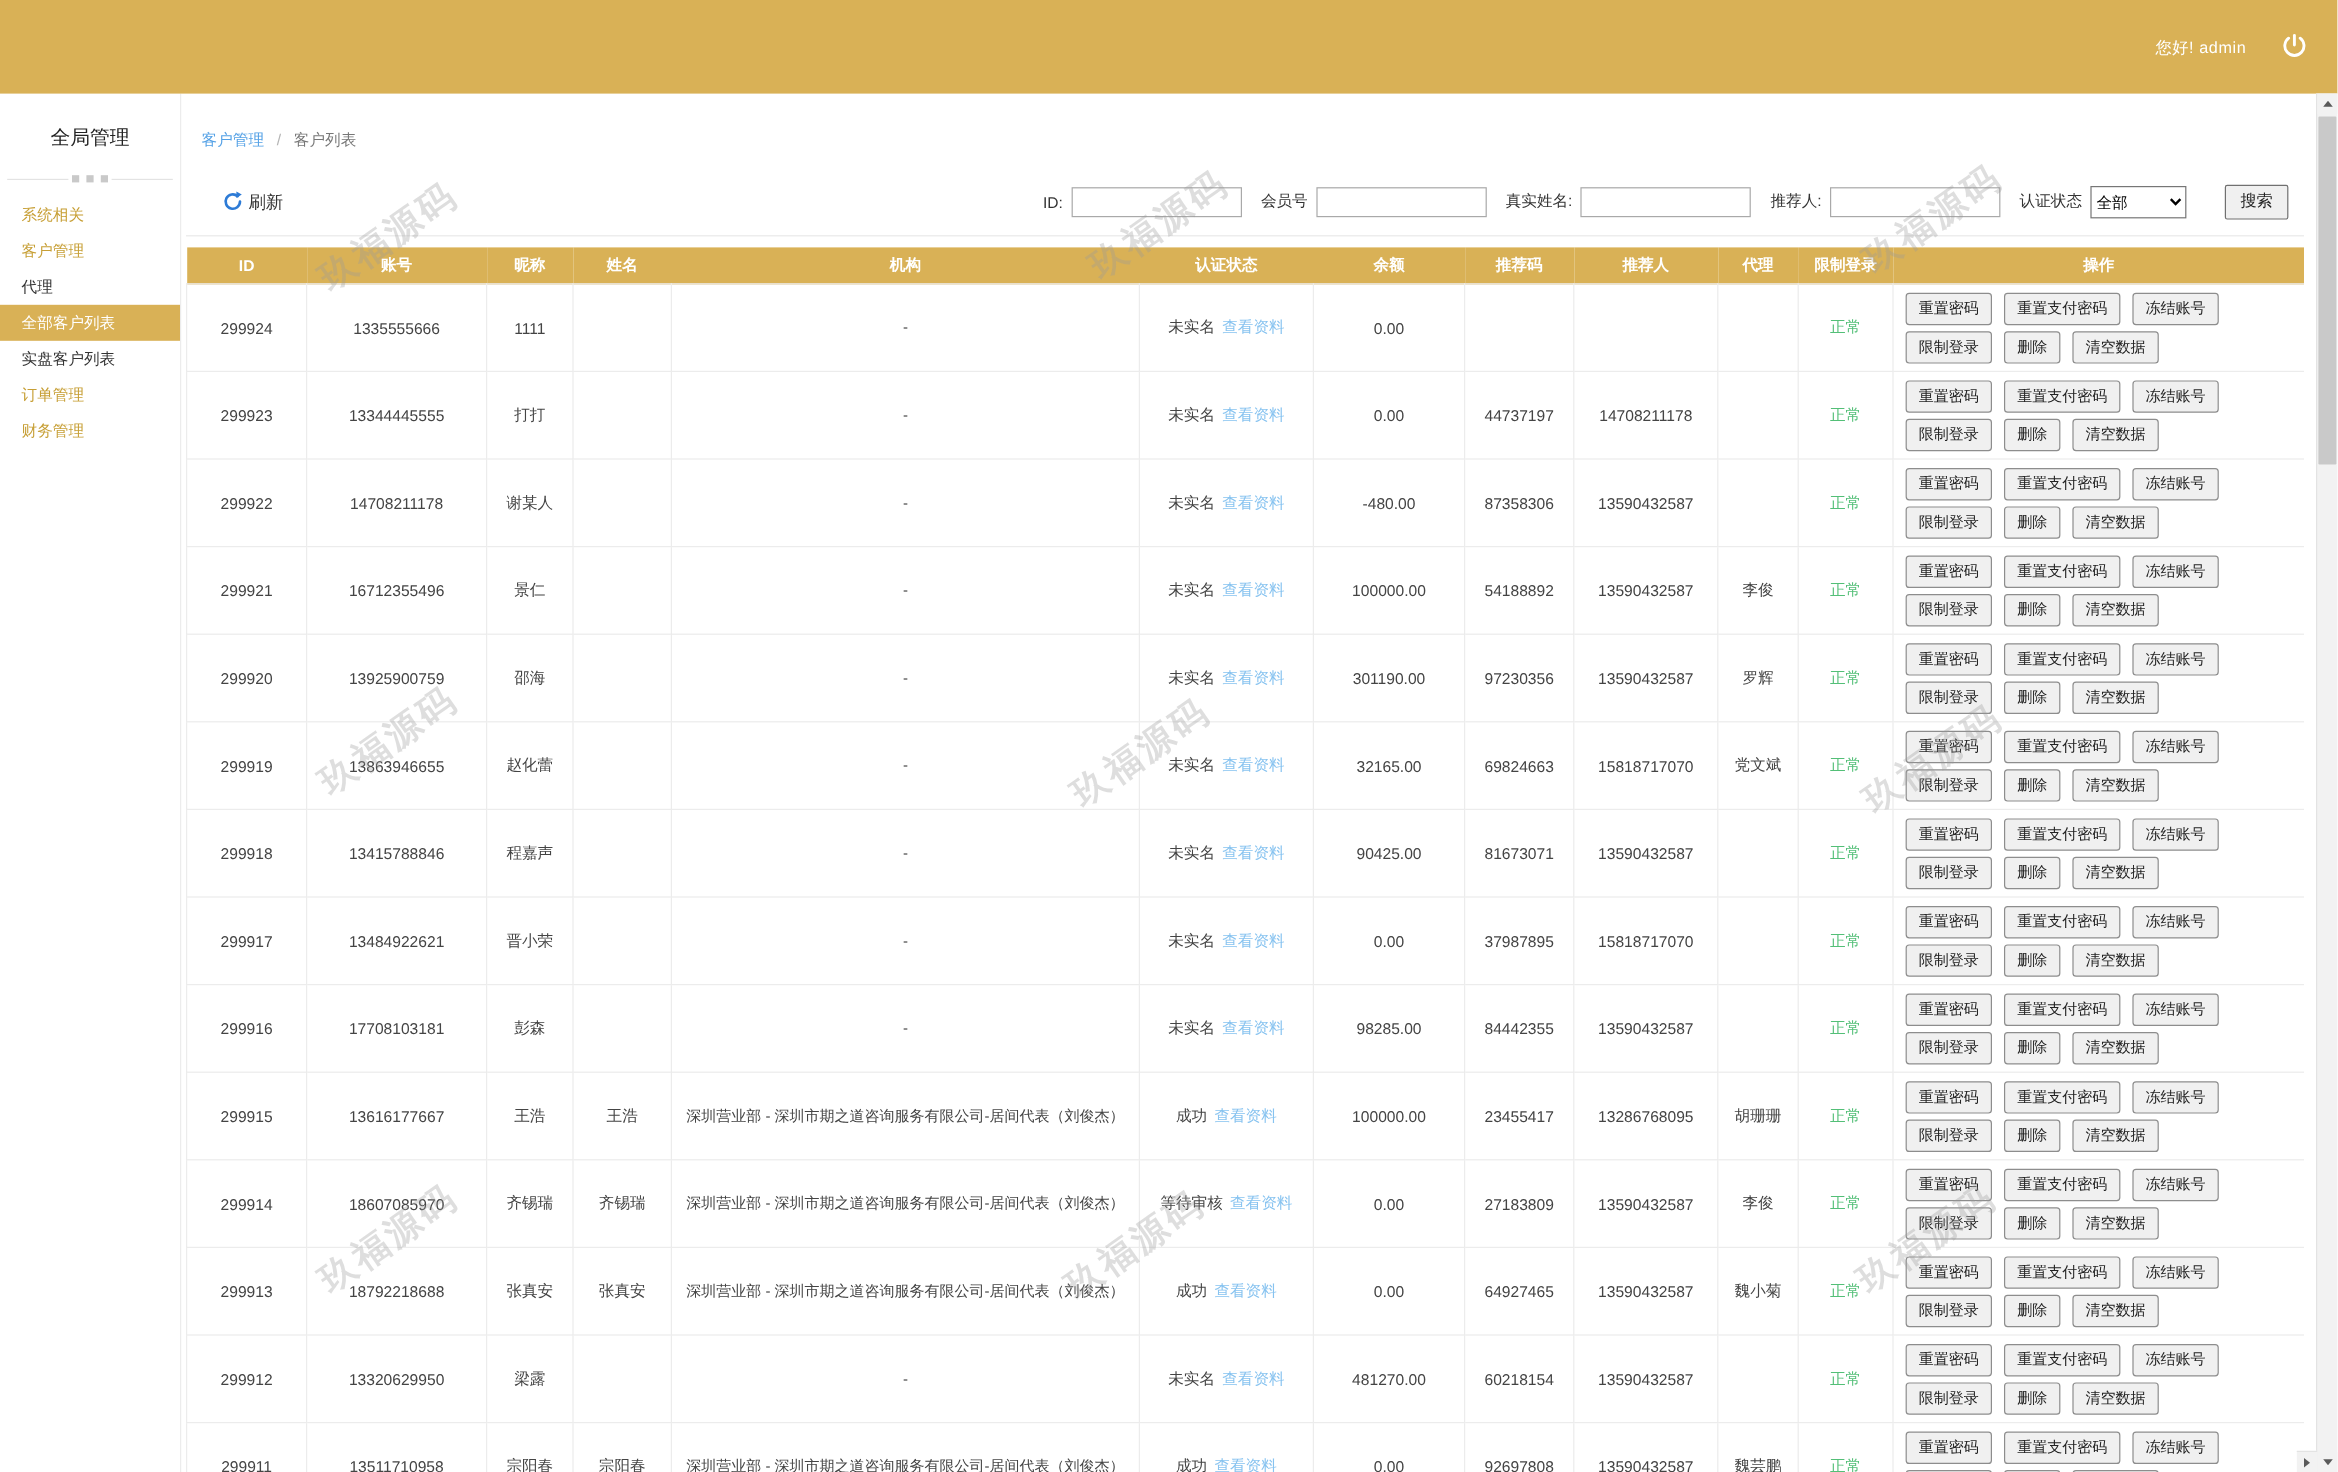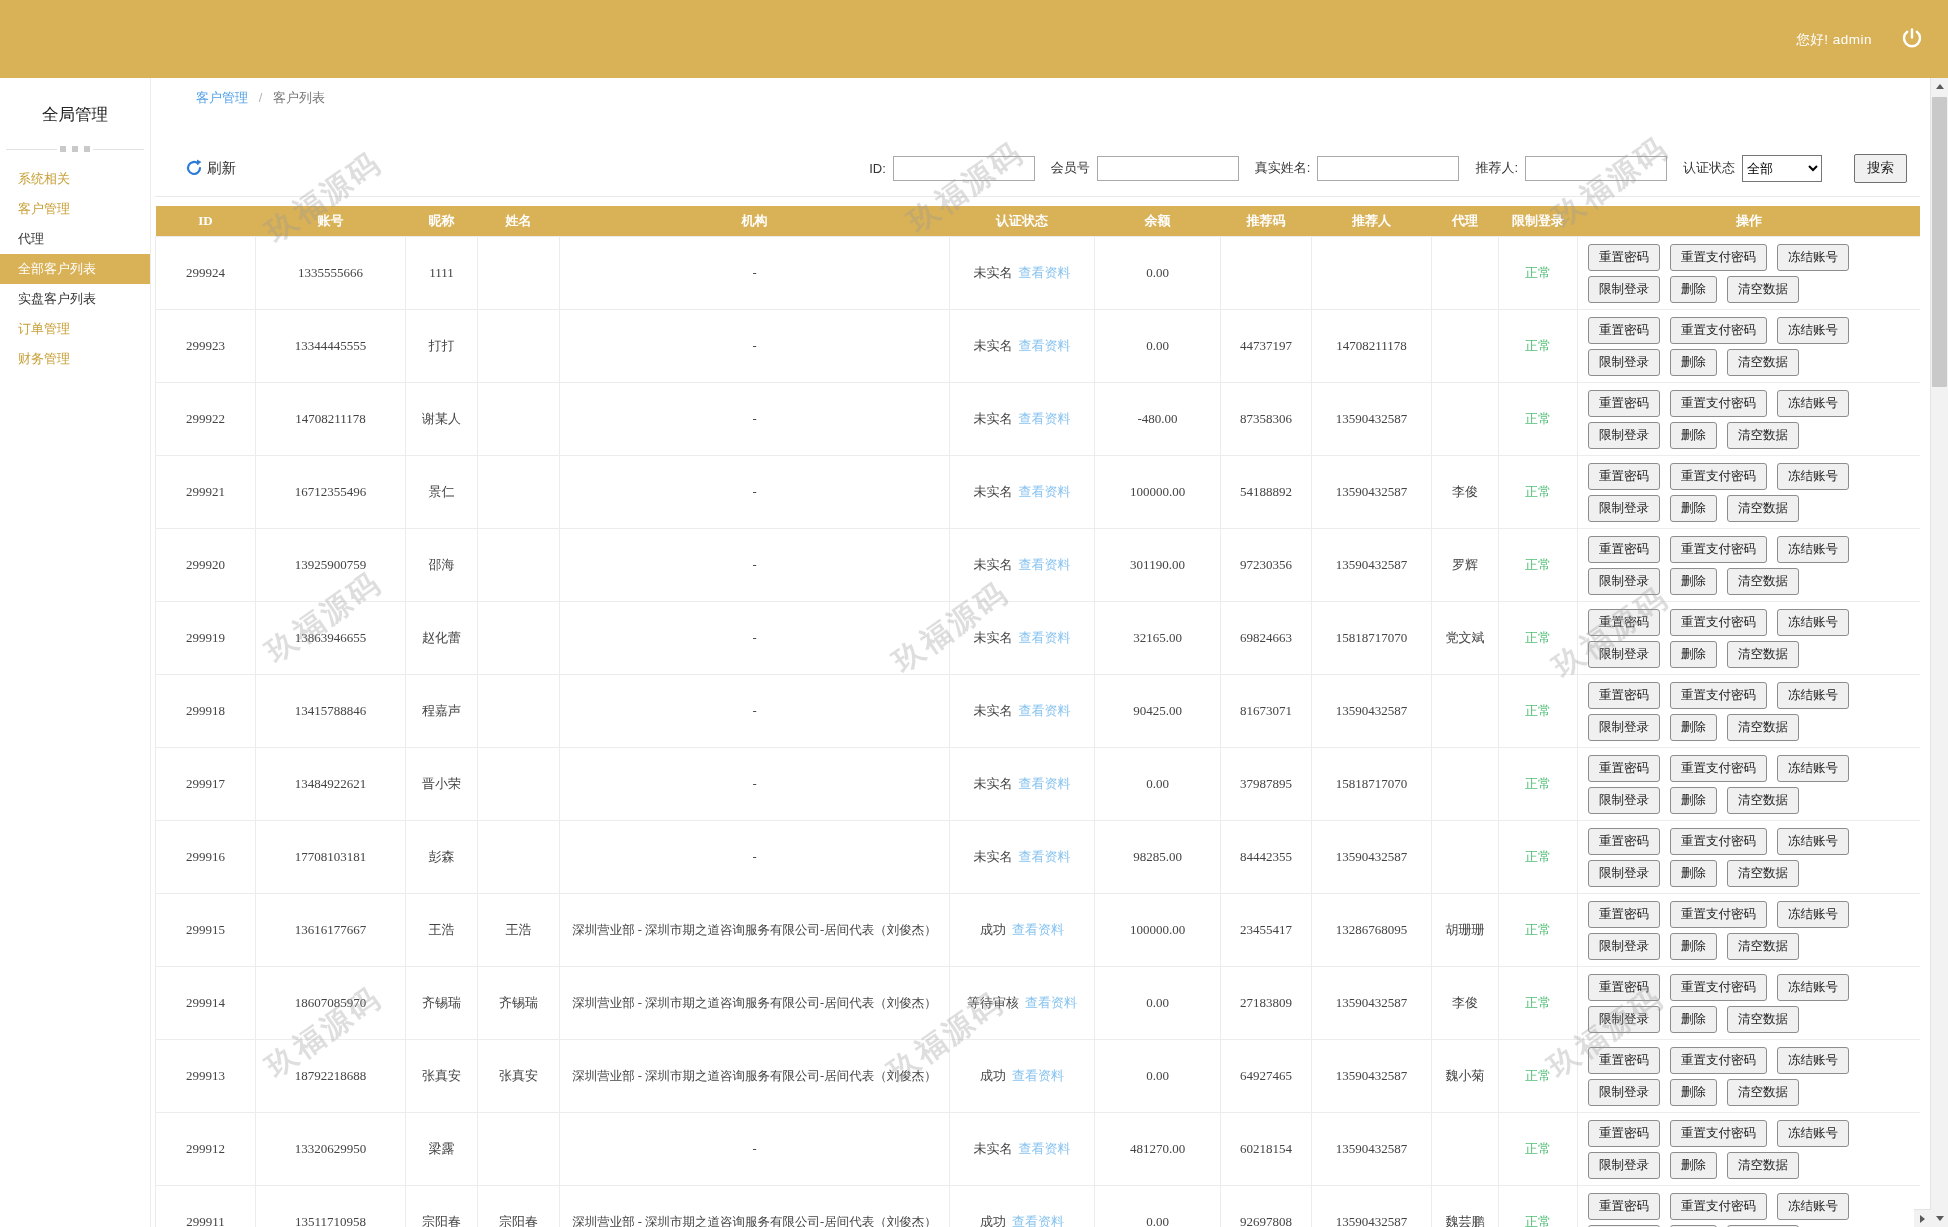--- a/index.html
+++ b/index.html
@@ -15,38 +15,38 @@
   .sidebar{position:absolute;left:0;top:78px;width:150px;bottom:0;background:#fff;border-right:1px solid #ececec;z-index:4;}
   .side-title{margin-top:26px;text-align:center;font-size:16.5px;font-weight:normal;color:#222;}
   .side-divider{margin:20px 6px 12px 6px;display:flex;align-items:center;justify-content:center;}
   .side-divider .line{flex:1;height:1px;background:#e3e3e3;}
   .side-divider .sq{width:6px;height:6px;background:#c9c9c9;margin:0 3px;}
   .menu-item{height:30px;line-height:30px;padding-left:18px;font-size:13px;cursor:pointer;}
   .menu-item.gold{color:#c79f35;}
   .menu-item.plain{color:#333;}
   .menu-item.active{background:#d9b156;color:#fff;}
   
-  .breadcrumb{position:absolute;left:168px;top:89px;font-size:13px;z-index:3;margin-left:28px;}
+  .breadcrumb{position:absolute;left:168px;top:108px;font-size:13px;z-index:3;}
   .crumb-link{color:#54a1e6;text-decoration:none;cursor:pointer;}
   .crumb-sep{color:#b5b5b5;margin:0 7px;}
   .crumb-cur{color:#777;}
   
   .toolbar{position:absolute;left:155px;top:140px;width:1765px;height:56px;border-bottom:1px solid #e9e9e9;
     display:flex;align-items:center;justify-content:space-between;z-index:3;}
   .refresh{display:flex;align-items:center;margin-left:30px;cursor:pointer;font-size:14.5px;color:#333;}
   .refresh svg{margin-right:4px;}
   .filters{display:flex;align-items:center;margin-right:13px;}
   .fgroup{display:flex;align-items:center;margin-left:16px;font-size:13px;color:#333;}
   .fgroup label{margin-right:7px;white-space:nowrap;}
   .fgroup input{width:142px;height:25px;border:1px solid #a9a9a9;background:#fff;font-size:13px;padding:0 5px;box-sizing:border-box;}
   .fgroup select{width:80px;height:27px;border:1px solid #767676;background:#fff;font-size:13px;}
   .search-btn{margin-left:32px;height:29px;padding:3px 12px;border:1px solid #707070;background:#f0f0f0;
     font-size:13.5px;color:#222;border-radius:2px;cursor:pointer;font-family:inherit;}
   
-  .table-wrap{position:absolute;left:155px;top:206px;width:1765px;height:1021px;overflow:hidden;z-index:3;font-family:Liberation Serif, serif;}
+  .table-wrap{position:absolute;left:155px;top:206px;width:1765px;height:1021px;overflow:hidden;z-index:3;}
   table{border-collapse:collapse;table-layout:fixed;width:1765px;}
   thead th{background:#d9b156;color:#fff;font-size:13px;font-weight:bold;height:30px;padding:0;border:none;}
   tbody tr{height:73px;}
   tbody td{border:1px solid #ececec;text-align:center;font-size:13px;color:#444;padding:0 4px;overflow:hidden;}
   td.org-cell{font-size:12.5px;white-space:nowrap;}
   td.status-cell{color:#53bf77;}
   .view-link{color:#87c3f0;text-decoration:none;margin-left:6px;cursor:pointer;}
   td.actions-cell{text-align:left;padding-left:10px;}
   .btn-line{margin:5px 0;}
   .act-btn{margin-right:10px;background:#f0f0f0;border:1px solid #8d8d8d;border-radius:3px;

